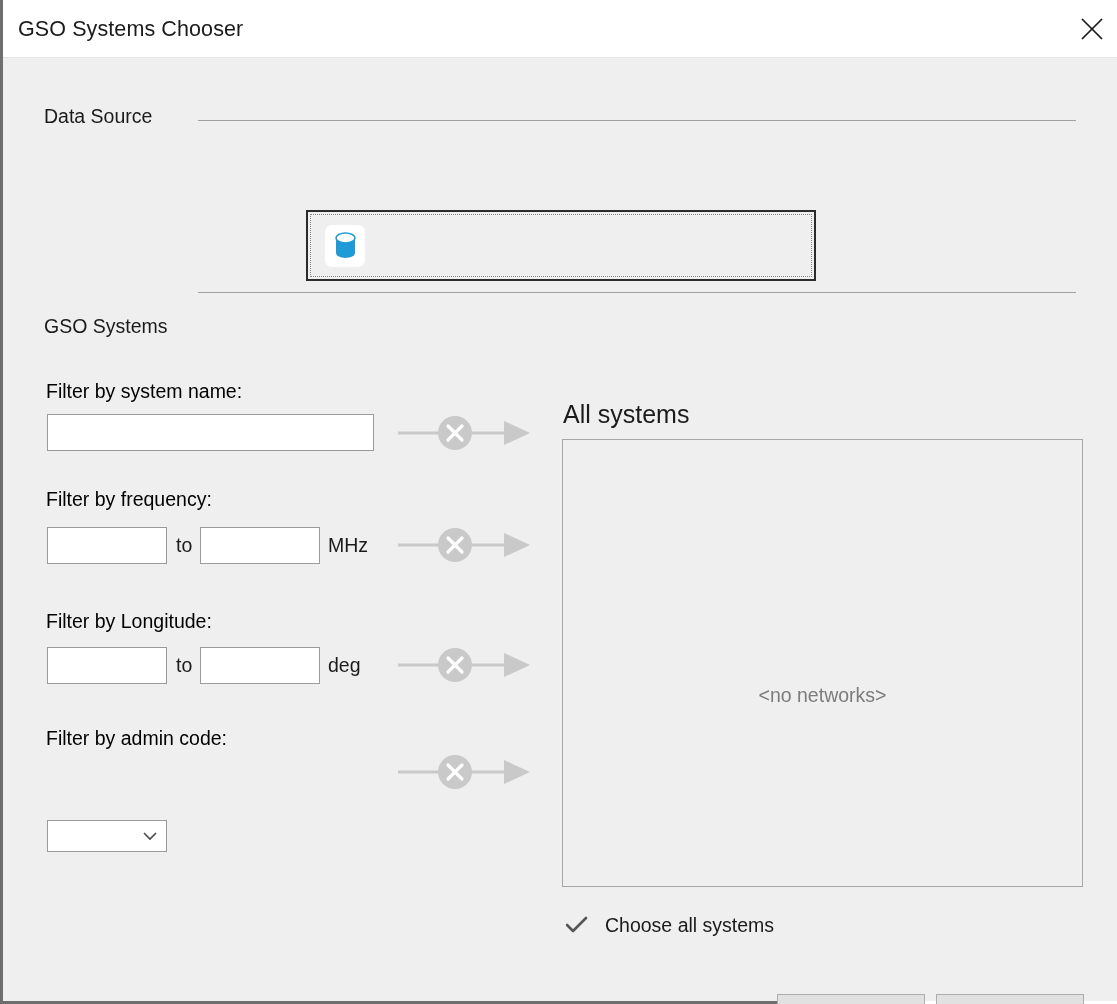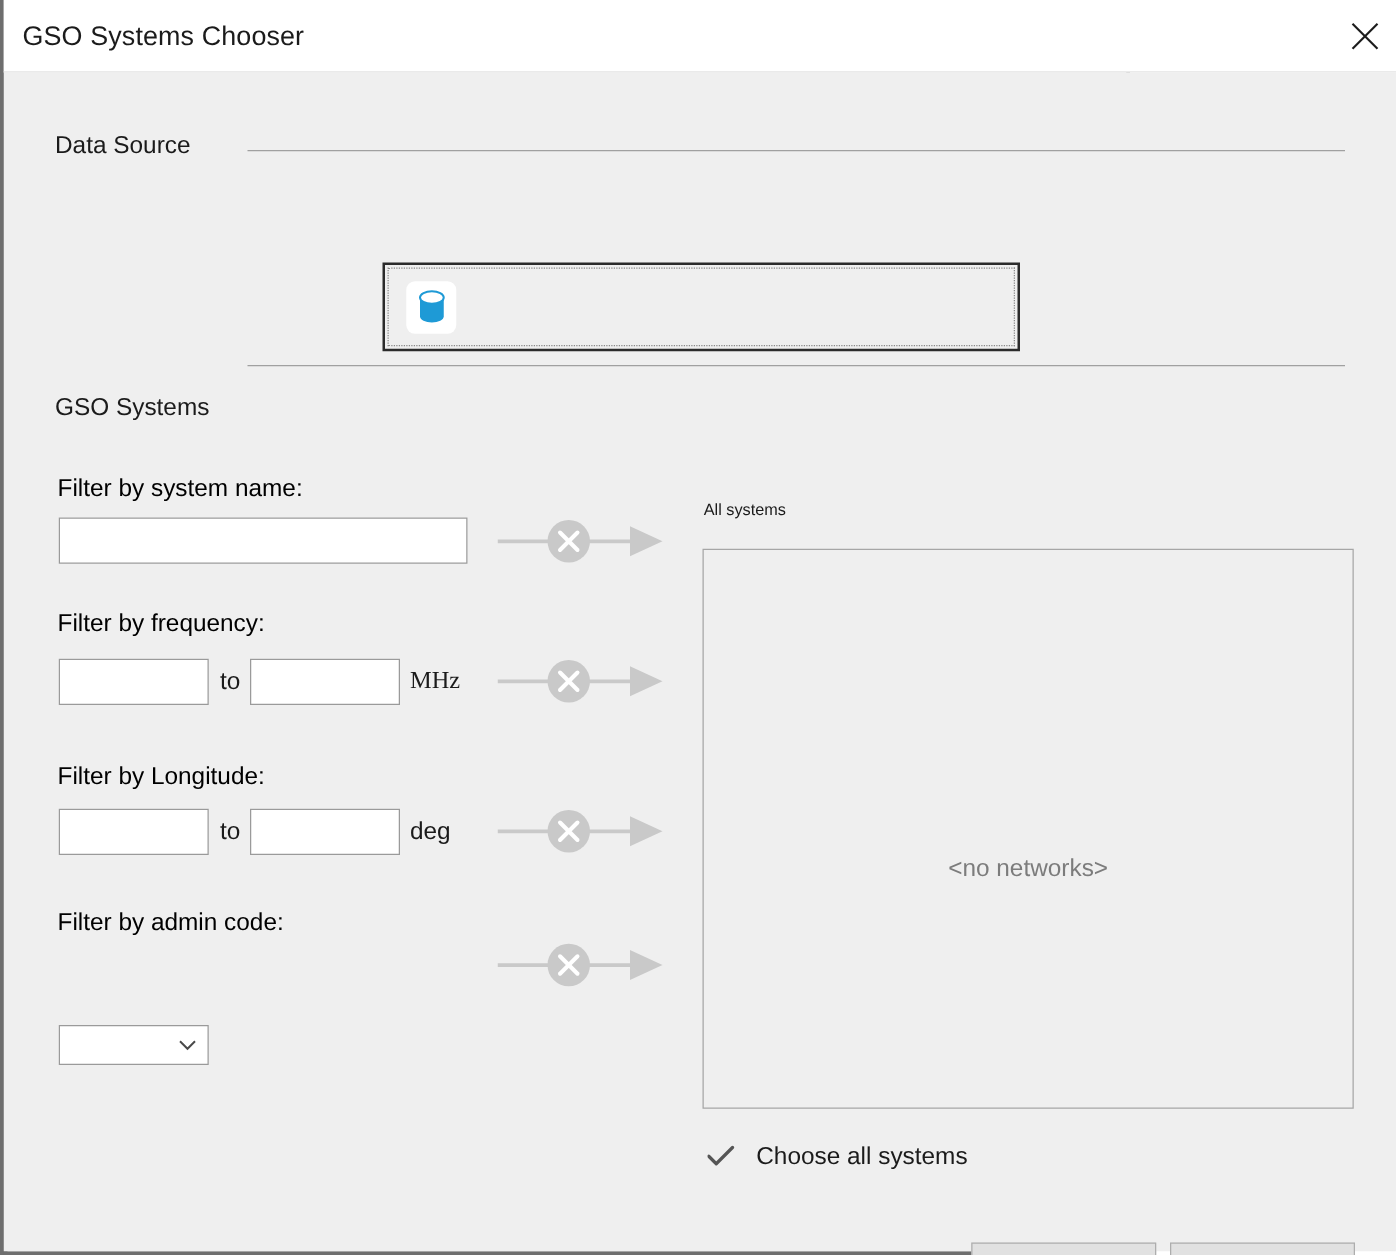--- a/index.html
+++ b/index.html
@@ -191,21 +191,21 @@
     height: 40px;
     cursor: default;
   }
   .apply-arrow svg { display: block; }
 
   
   #all-systems-label {
     position: absolute;
     left: 557px;
     top: 342px;
-    font-size: 13px;
+    font-size: 25px;
     color: #1b1b1b;
     white-space: nowrap;
   }
   #systems-listbox {
     position: absolute;
     left: 556px;
     top: 381px;
     width: 521px;
     height: 448px;
     box-sizing: border-box;
@@ -313,21 +313,21 @@
           <line x1="50" y1="13" x2="64" y2="27" stroke="#ffffff" stroke-width="3.2" stroke-linecap="round"></line>
           <line x1="64" y1="13" x2="50" y2="27" stroke="#ffffff" stroke-width="3.2" stroke-linecap="round"></line>
         </svg>
       </span>
     </div>
 
     <div class="filter-label" style="left:40px; top:430px;">Filter by frequency:</div>
     <input class="text-field" type="text" style="left: 41px; top: 469px; width: 120px; height: 37px;" value="">
     <div class="inline-unit" style="left:170px; top:476px;">to</div>
     <input class="text-field" type="text" style="left: 194px; top: 469px; width: 120px; height: 37px;" value="">
-    <div class="inline-unit" style="left:322px; top:476px;font-family:Liberation Serif, serif;">MHz</div>
+    <div class="inline-unit" style="left:322px; top:476px;">MHz</div>
     <div class="apply-arrow" style="left:392px; top:467px;">
       <span>
         <svg width="133" height="40" viewBox="0 0 133 40">
           <line x1="0" y1="20" x2="110" y2="20" stroke="#c9c9c9" stroke-width="3"></line>
           <polygon points="106,8 132,20 106,32" fill="#c9c9c9"></polygon>
           <circle cx="57" cy="20" r="17" fill="#c9c9c9"></circle>
           <line x1="50" y1="13" x2="64" y2="27" stroke="#ffffff" stroke-width="3.2" stroke-linecap="round"></line>
           <line x1="64" y1="13" x2="50" y2="27" stroke="#ffffff" stroke-width="3.2" stroke-linecap="round"></line>
         </svg>
       </span>

